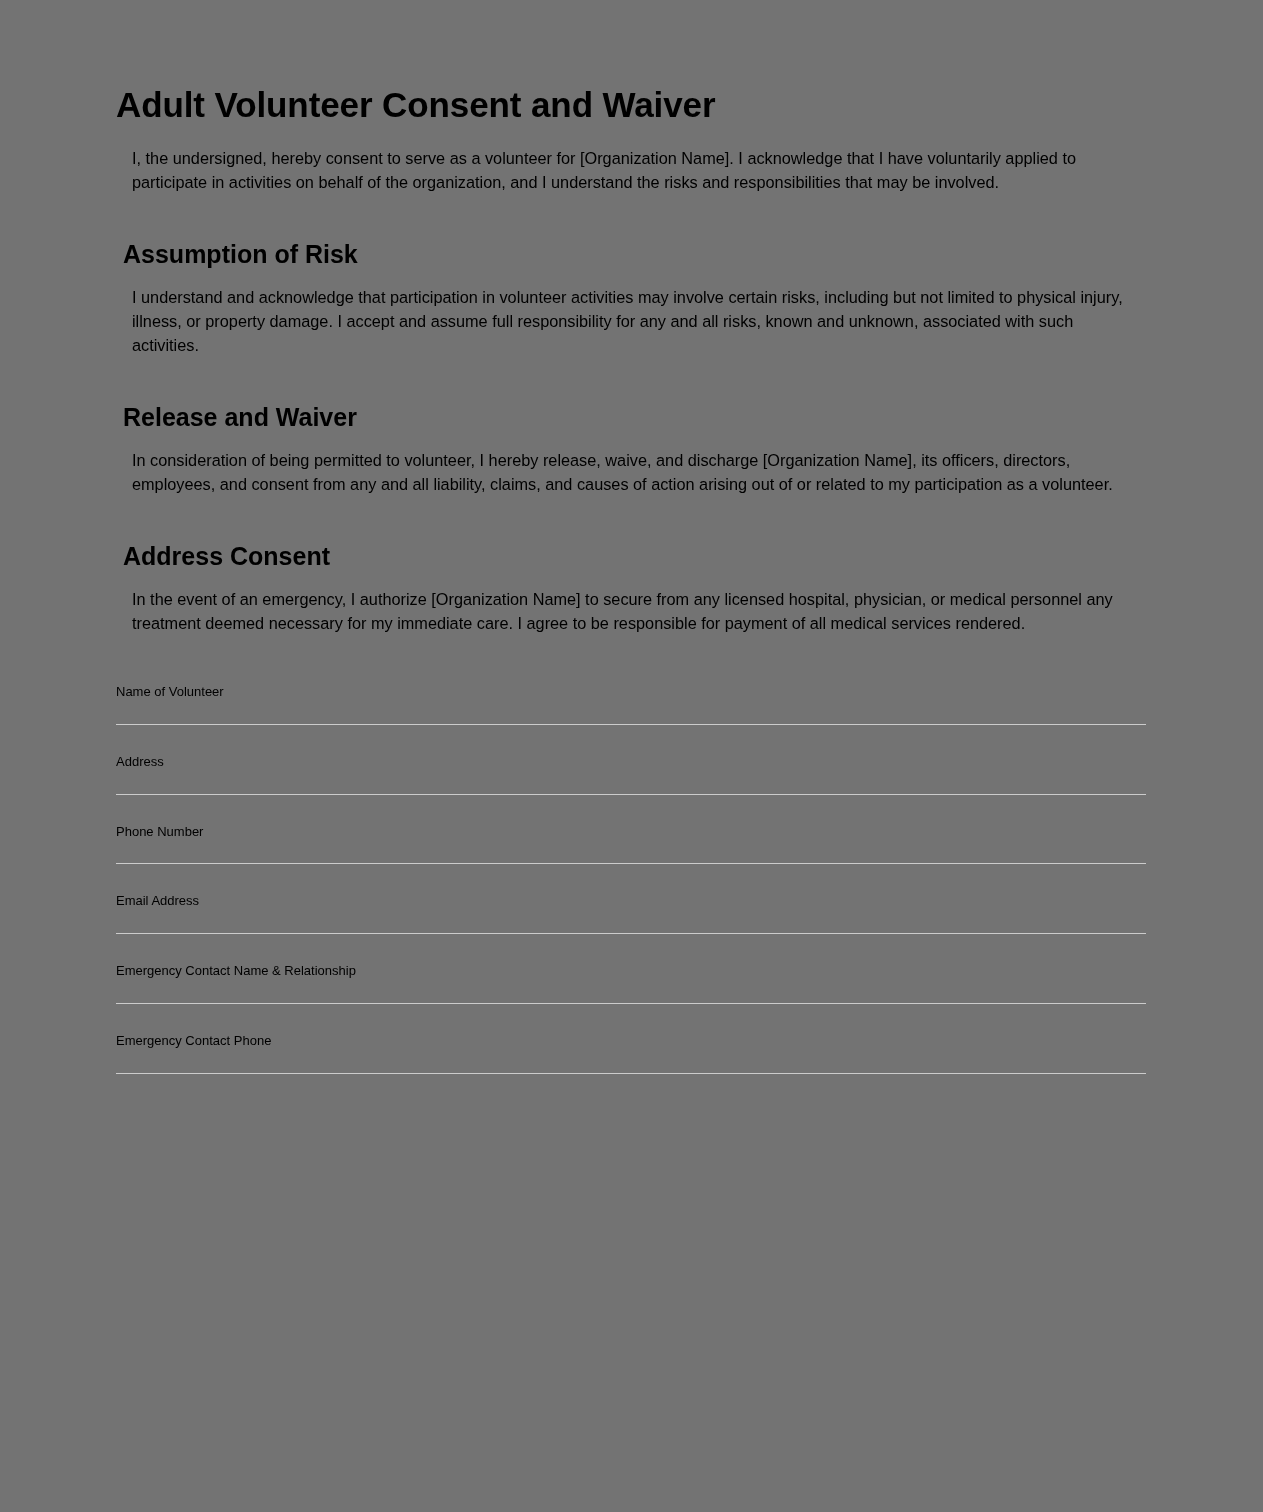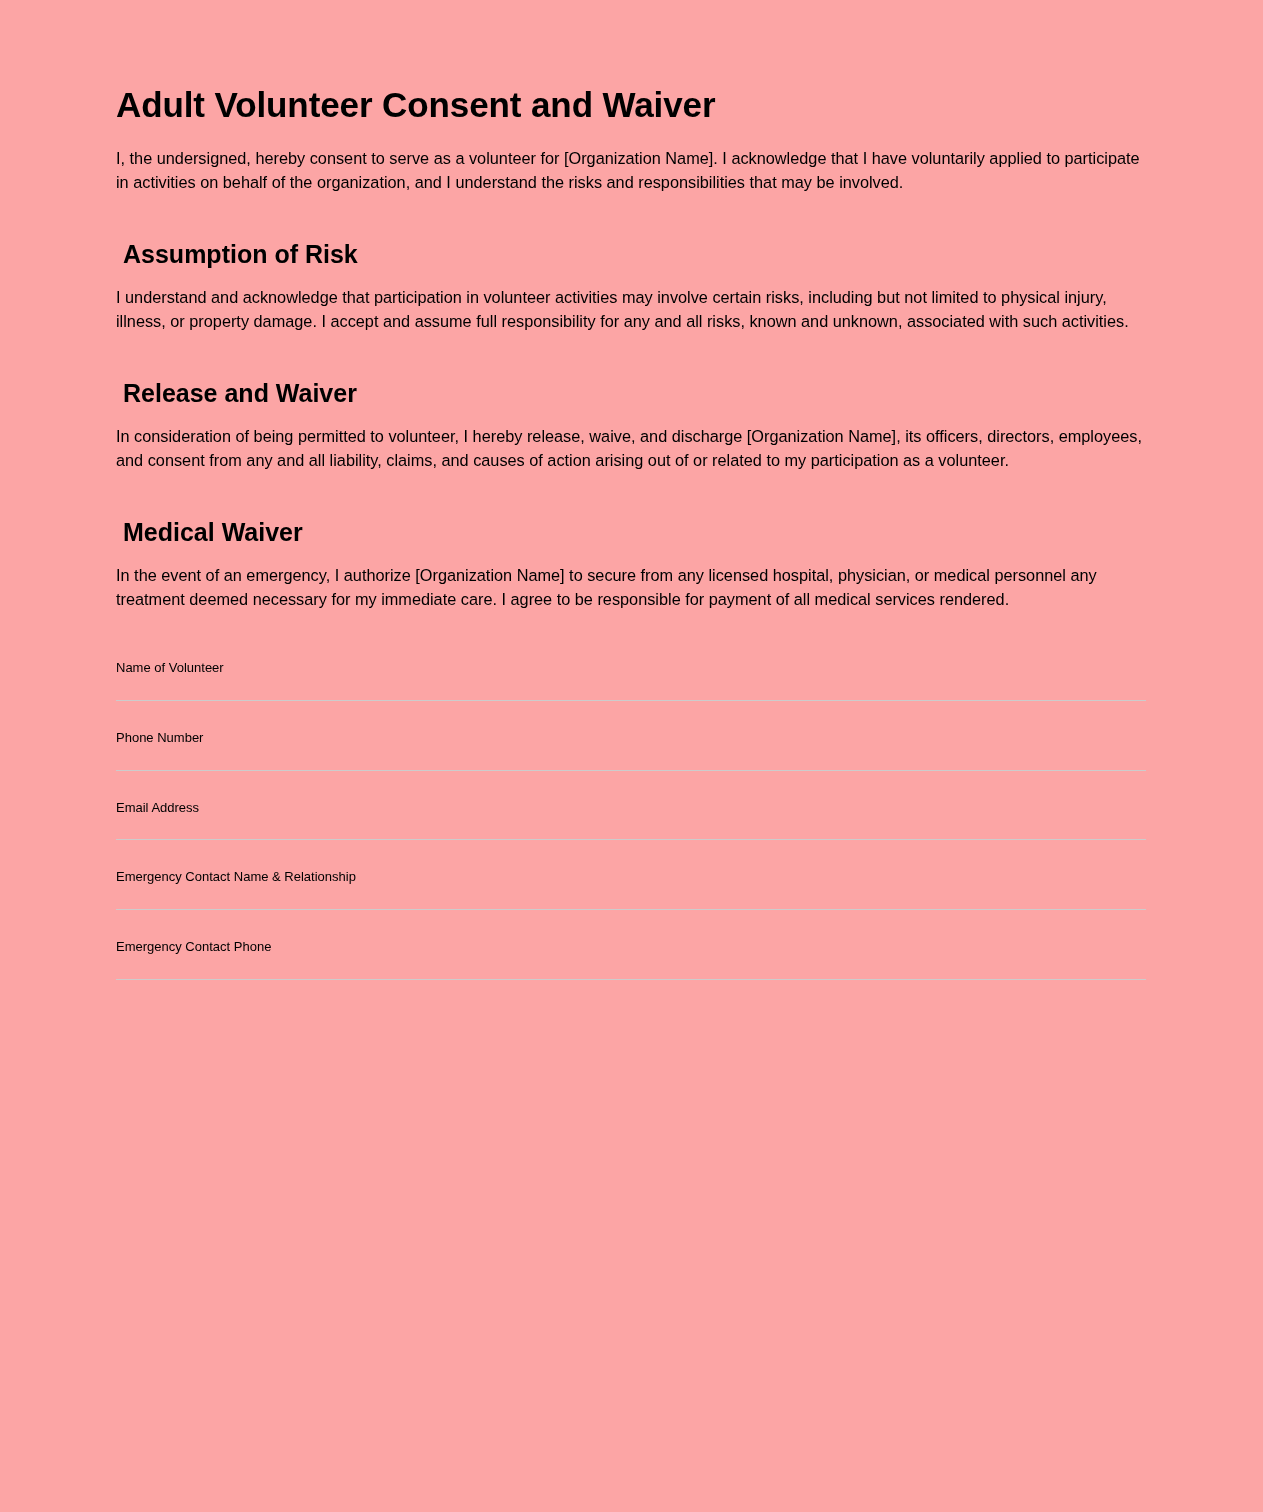--- a/index.html
+++ b/index.html
@@ -12,40 +12,40 @@
     width: 1263px;
     height: 1512px;
     font-family: "Liberation Sans", sans-serif;
     color: #000000;
     -webkit-font-smoothing: antialiased;
   }
   .page {
     box-sizing: border-box;
     width: 1263px;
     min-height: 1512px;
-    background: #fca5a5;
+    background: #737373;
     padding: 84px 117px 0 116px;
   }
   .doc-title {
     font-size: 35px;
     font-weight: bold;
     line-height: 1.18;
     letter-spacing: -0.1px;
     margin: 0 0 22px 0;
   }
   .section-heading {
     font-size: 25px;
     font-weight: bold;
     line-height: 1.2;
     margin: 44px 0 17px 7px;
   }
   .body-text {
     font-size: 16.3px;
     line-height: 1.47;
-    margin: 0;
+    margin: 16px;
     max-width: 1032px;
     text-align: left;
   }
   .intro-text {
     margin-bottom: 0;
   }
   .form-block {
     margin-top: 47px;
   }
   .form-field {
@@ -82,34 +82,38 @@
     <h2 class="section-heading">Assumption of Risk</h2>
     <p class="body-text">I understand and acknowledge that participation in volunteer activities may involve certain risks, including but not limited to physical injury, illness, or property damage. I accept and assume full responsibility for any and all risks, known and unknown, associated with such activities.</p>
   </section>
 
   <section>
     <h2 class="section-heading">Release and Waiver</h2>
     <p class="body-text">In consideration of being permitted to volunteer, I hereby release, waive, and discharge [Organization Name], its officers, directors, employees, and consent from any and all liability, claims, and causes of action arising out of or related to my participation as a volunteer.</p>
   </section>
 
   <section>
-    <h2 class="section-heading">Medical Waiver</h2>
+    <h2 class="section-heading">Address Consent</h2>
     <p class="body-text">In the event of an emergency, I authorize [Organization Name] to secure from any licensed hospital, physician, or medical personnel any treatment deemed necessary for my immediate care. I agree to be responsible for payment of all medical services rendered.</p>
   </section>
 
   <section>
   </section>
 
   <div class="form-block">
 
     <div class="form-field">
       <div class="field-label">Name of Volunteer</div>
       <div class="field-line"></div>
     </div>
 
+    <div class="form-field">
+      <div class="field-label">Address</div>
+      <div class="field-line"></div>
+    </div>
 
     <div class="form-field">
       <div class="field-label">Phone Number</div>
       <div class="field-line"></div>
     </div>
 
     <div class="form-field">
       <div class="field-label">Email Address</div>
       <div class="field-line"></div>
     </div>

